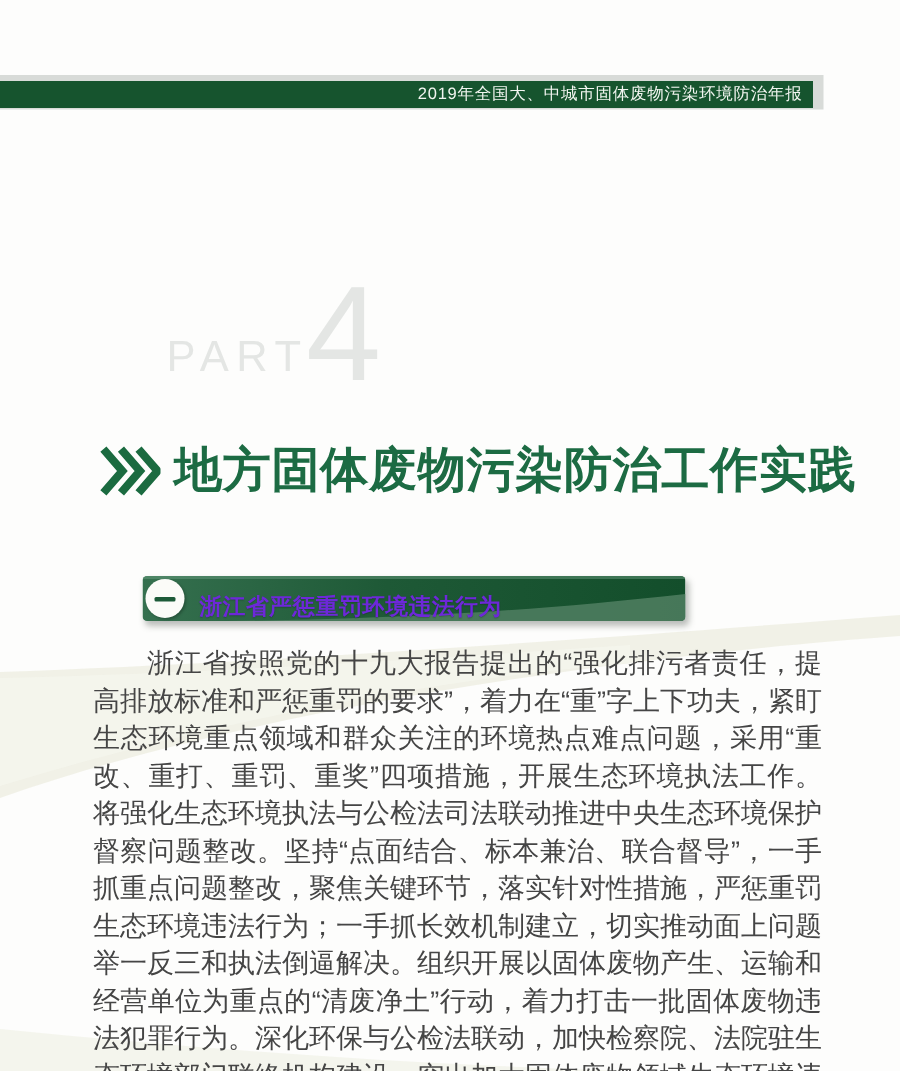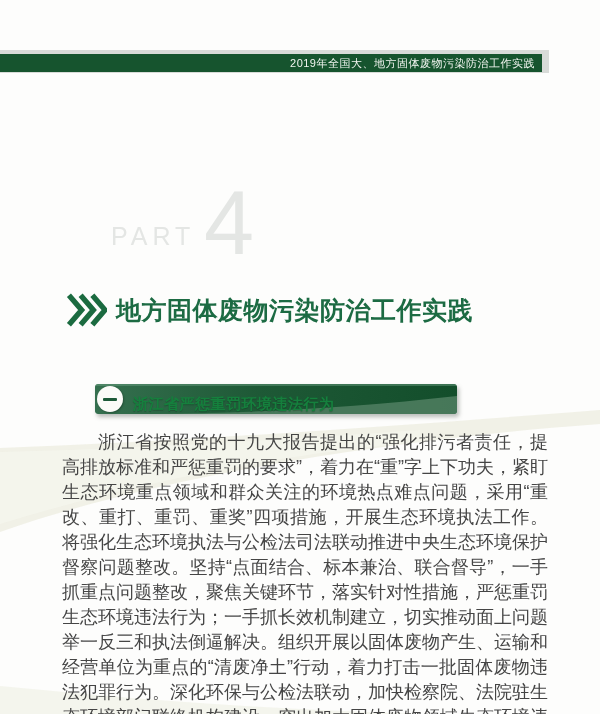--- a/index.html
+++ b/index.html
@@ -27,56 +27,56 @@
     color:#f2f5f0;font-size:11px;line-height:18px;letter-spacing:0.5px;white-space:nowrap;
   }
   
   .part-cn{
     position:absolute;left:78px;top:186px;z-index:3;
     font-size:30px;font-weight:bold;color:#1b6b40;
     letter-spacing:0.5px;line-height:1.05;white-space:nowrap;
   }
   .part-en{
     position:absolute;left:111px;top:224px;z-index:2;
-    font-size:25px;font-weight:400;color:#e4e6e4;
+    font-size:29px;font-weight:400;color:#e4e6e4;
     letter-spacing:5px;line-height:1;white-space:nowrap;
   }
   .part-num{
     position:absolute;left:204px;top:178px;z-index:2;
     font-size:90px;font-weight:400;color:#e4e6e4;line-height:90px;
   }
   
   .section-row{
     position:absolute;left:66px;top:292px;z-index:3;
     display:flex;align-items:center;
   }
   .chevrons{width:41px;height:36px;flex:0 0 auto;}
   .section-title{
     margin:0 0 0 9px;
-    font-size:25px;font-weight:bold;color:#1c6b43;
+    font-size:32px;font-weight:bold;color:#1c6b43;
     letter-spacing:0.5px;white-space:nowrap;
   }
   
   .banner{
     position:absolute;left:95px;top:384px;width:362px;height:30px;z-index:3;
     border-radius:3px;
     box-shadow:2px 3px 4px rgba(60,70,60,0.35);
   }
   .banner-bg{position:absolute;left:0;top:0;width:362px;height:30px;border-radius:3px;}
   .banner-circle{
     position:absolute;left:2px;top:2px;width:26px;height:26px;z-index:4;
     background:#fbfbf8;border-radius:50%;
     display:flex;align-items:center;justify-content:center;
     box-shadow:1px 1px 2px rgba(0,0,0,0.25);
   }
   .dash-bar{width:14px;height:3px;background:#1d5a38;border-radius:1px;}
   .banner-title{
     position:absolute;left:38px;top:0;height:40px;z-index:4;
     display:flex;align-items:center;
-    color:#15803d;font-size:15px;font-weight:bold;
+    color:#6d28d9;font-size:15px;font-weight:bold;
     letter-spacing:0.5px;white-space:nowrap;
     text-shadow:0 1px 1px rgba(0,0,0,0.2);
   }
   
   .body-text{
     position:absolute;left:62px;top:430px;width:486px;z-index:3;
     margin:0;
     font-size:18px;line-height:25px;color:#454545;
     text-align:justify;text-indent:2em;
   }
@@ -87,21 +87,21 @@
 <div class="page">
 
   <svg class="bg-decor" viewBox="0 0 600 714" xmlns="http://www.w3.org/2000/svg">
     <path d="M0,448 C180,442 420,424 600,410 L600,424 C430,436 175,470 0,532 Z" fill="#eff0e4" opacity="0.9"></path>
     <path d="M0,452 C160,448 300,438 420,430 L420,442 C300,452 150,478 0,524 Z" fill="#f4f5ec" opacity="0.9"></path>
     <path d="M0,686 C140,700 280,710 420,714 L0,714 Z" fill="#f2f3ea" opacity="0.85"></path>
   </svg>
 
   <div class="topbar-shadow"></div>
   <div class="topbar">
-    <span class="topbar-text">2019年全国大、地方固体废物污染防治工作实践</span>
+    <span class="topbar-text">2019年全国大、中城市固体废物污染环境防治年报</span>
   </div>
 
   <div class="part-en">PART</div>
   <div class="part-num">4</div>
 
   <div class="section-row">
     <svg class="chevrons" viewBox="0 0 42 36" xmlns="http://www.w3.org/2000/svg">
       <polyline points="3,3 16,18 3,33" fill="none" stroke="#1b6b40" stroke-width="5.5"></polyline>
       <polyline points="15,3 28,18 15,33" fill="none" stroke="#1b6b40" stroke-width="5.5"></polyline>
       <polyline points="27,3 40,18 27,33" fill="none" stroke="#1b6b40" stroke-width="5.5"></polyline>

